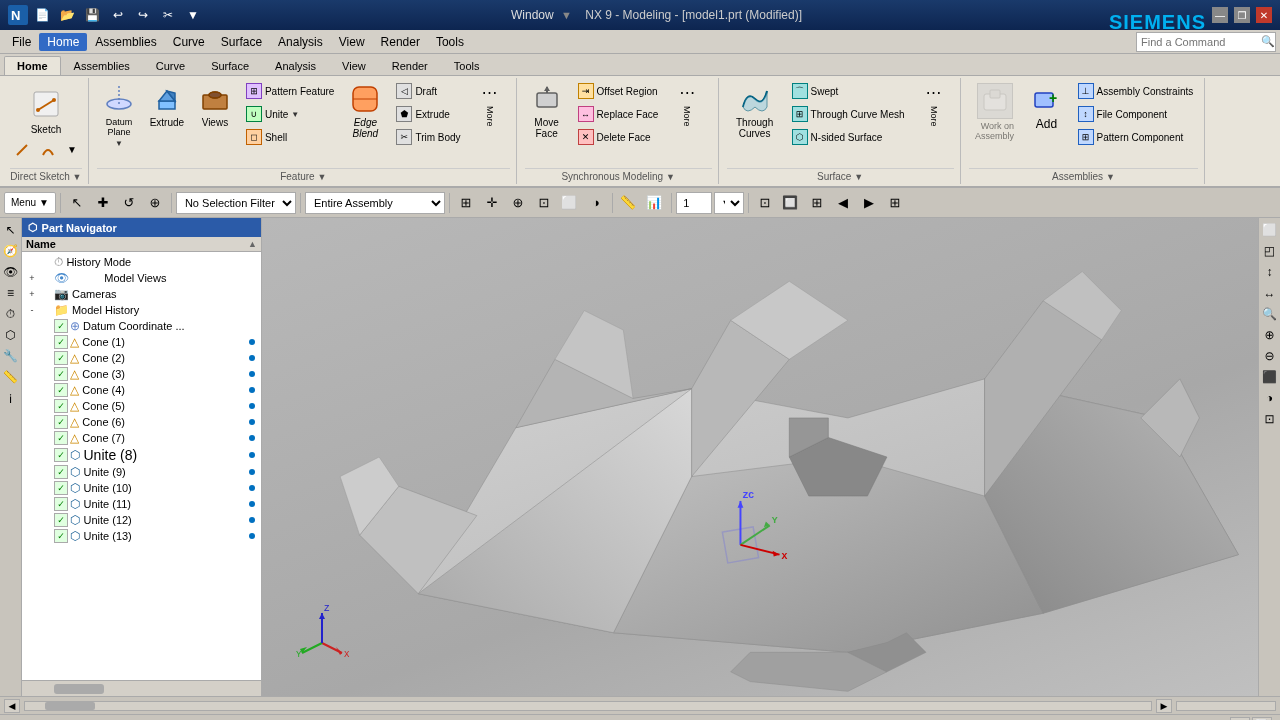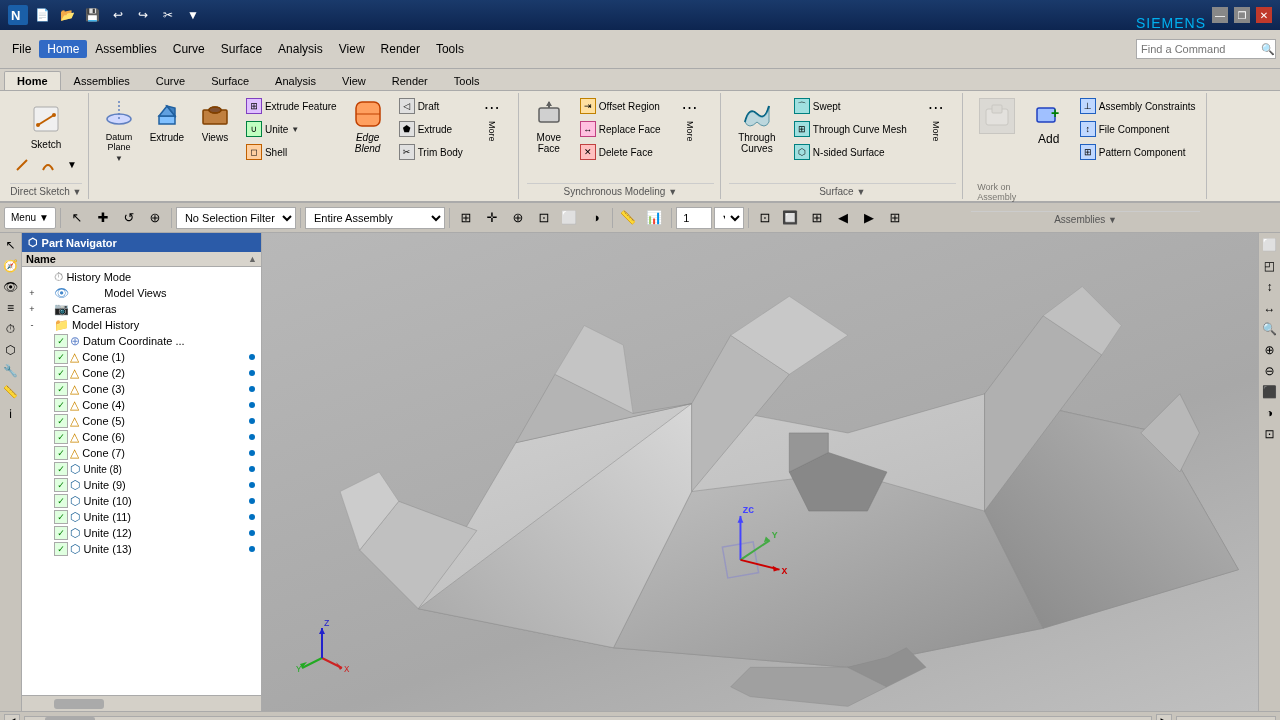--- a/index.html
+++ b/index.html
@@ -17,28 +17,28 @@
     }
     #title-bar-left { display: flex; align-items: center; gap: 4px; }
     #title-bar-center { flex: 1; text-align: center; font-size: 12px; color: #ccc; }
     #title-bar-right { display: flex; align-items: center; gap: 6px; }
     .title-btn { width: 16px; height: 16px; background: #888; border: none; cursor: pointer; display: flex; align-items: center; justify-content: center; font-size: 10px; color: white; }
     .title-btn.minimize { background: #888; }
     .title-btn.restore { background: #888; }
     .title-btn.close { background: #c0392b; }
 
     
-    #siemens-logo { color: #00b0f0; font-size: 14px; font-weight: normal; letter-spacing: 1px; margin-top: 15px; }
+    #siemens-logo { color: #00b0f0; font-size: 20px; font-weight: bold; letter-spacing: 1px; margin-top: 15px; }
 
     
     #quick-access { height: 26px; background: #2b5ba8; display: flex; align-items: center; padding: 0 4px; gap: 2px; }
     .qa-btn { width: 22px; height: 22px; background: transparent; border: none; cursor: pointer; display: flex; align-items: center; justify-content: center; color: white; font-size: 12px; border-radius: 2px; }
 
     
-    #menu-bar { height: 39px; background: #d4d0c8; display: flex; align-items: center; padding: 0 4px; gap: 0; border-bottom: 1px solid #aaa; }
+    #menu-bar { height: 24px; background: #d4d0c8; display: flex; align-items: center; padding: 0 4px; gap: 0; border-bottom: 1px solid #aaa; }
     .menu-item { padding: 2px 8px; font-size: 12px; cursor: pointer; border-radius: 2px; }
     .menu-item:hover, .menu-item.active { background: #316ac5; color: white; }
 
     
     #ribbon { background: #e8e4da; border-bottom: 2px solid #aaa; }
     #ribbon-tabs { height: 22px; background: #d4d0c8; display: flex; align-items: flex-end; padding-left: 4px; border-bottom: 1px solid #aaa; }
     .ribbon-tab { padding: 3px 12px; font-size: 11px; cursor: pointer; border: 1px solid transparent; border-bottom: none; border-radius: 2px 2px 0 0; }
     .ribbon-tab.active { background: #e8e4da; border-color: #aaa; font-weight: bold; }
 
     #ribbon-content { height: 110px; display: flex; align-items: stretch; padding: 2px 4px; gap: 2px; }
@@ -116,20 +116,26 @@
 
     <div id="quick-access" style="background:transparent; height:auto; padding:0; gap:3px; display:flex;">
       <button class="qa-btn">📄</button>
       <button class="qa-btn">📂</button>
       <button class="qa-btn">💾</button>
       <button class="qa-btn">↩</button>
       <button class="qa-btn">↪</button>
       <button class="qa-btn">✂</button>
       <button class="qa-btn">▼</button>
     </div>
+  </div>
+  <div id="title-bar-center">
+    <span style="color:#ddd; font-size:12px;">Window</span>
+    <span style="color:#888; font-size:11px; margin-left:4px;">▼</span>
+    &nbsp;&nbsp;
+    <span style="color:#ccc; font-size:12px;">NX 9 - Modeling - [model1.prt (Modified)]</span>
   </div>
   <div id="title-bar-right" style="display:flex; align-items:center; gap:6px;">
     <span id="siemens-logo">SIEMENS</span>
     <button class="title-btn minimize">—</button>
     <button class="title-btn restore">❐</button>
     <button class="title-btn close">✕</button>
   </div>
 </div>
 
 <div id="menu-bar">
@@ -230,21 +236,21 @@
               <ellipse cx="16" cy="12" rx="6" ry="3" fill="#805030" stroke="#804000" stroke-width="1.5"></ellipse>
               <ellipse cx="16" cy="12" rx="6" ry="3" fill="none" stroke="#804000" stroke-width="1.5"></ellipse>
             </svg>
           </div>
           <span style="font-size:10px;">Views</span>
         </div>
 
         <div class="ribbon-col">
           <div class="ribbon-btn-small">
             <div style="width:16px;height:16px;background:#e0c0ff;border:1px solid #8040c0;display:flex;align-items:center;justify-content:center;font-size:9px;">⊞</div>
-            <span>Extrude Feature</span>
+            <span>Pattern Feature</span>
           </div>
           <div class="ribbon-btn-small">
             <div style="width:16px;height:16px;background:#c0ffc0;border:1px solid #008040;display:flex;align-items:center;justify-content:center;font-size:9px;">∪</div>
             <span>Unite</span>
             <span class="dropdown-arrow">▼</span>
           </div>
           <div class="ribbon-btn-small">
             <div style="width:16px;height:16px;background:#ffd0a0;border:1px solid #c06000;display:flex;align-items:center;justify-content:center;font-size:9px;">◻</div>
             <span>Shell</span>
           </div>
@@ -273,20 +279,21 @@
             <div style="width:16px;height:16px;background:#e0e0e0;border:1px solid #808080;display:flex;align-items:center;justify-content:center;font-size:9px;">✂</div>
             <span>Trim Body</span>
           </div>
         </div>
 
         <div class="ribbon-btn" style="flex-direction:column; align-items:center; width:32px; justify-content:center;">
           <span style="font-size:16px;">⋯</span>
           <span style="font-size:9px; writing-mode:vertical-rl; text-orientation:mixed; margin-top:2px;">More</span>
         </div>
       </div>
+      <div class="ribbon-group-label">Feature <span style="font-size:9px;">▼</span></div>
     </div>
 
     <div class="ribbon-section" style="flex-direction:column; justify-content:space-between; min-width:200px;">
       <div style="display:flex; flex-direction:row; gap:4px; align-items:flex-start; flex:1;">
 
         <div class="ribbon-btn" style="flex-direction:column; align-items:center; width:44px;">
           <div style="width:32px;height:32px;">
             <svg width="32" height="32">
               <rect x="6" y="10" width="20" height="14" fill="#d0d0d0" stroke="#606060" stroke-width="1.5" rx="2"></rect>
               <polyline points="16,4 16,10" stroke="#606060" stroke-width="2" marker-end="url(#arrow)"></polyline>
@@ -358,21 +365,21 @@
     <div class="ribbon-section" style="flex-direction:column; justify-content:space-between; min-width:220px;">
       <div style="display:flex; flex-direction:row; gap:4px; align-items:flex-start; flex:1;">
 
         <div class="ribbon-btn" style="flex-direction:column; align-items:center; width:52px; opacity:0.5;">
           <div style="width:36px;height:36px;background:#d0d0d0;border:1px solid #aaa;display:flex;align-items:center;justify-content:center;">
             <svg width="30" height="30">
               <rect x="4" y="8" width="22" height="16" fill="#e0e0e0" stroke="#aaa" rx="2"></rect>
               <rect x="10" y="4" width="10" height="8" fill="#d0d0d0" stroke="#aaa" rx="1"></rect>
             </svg>
           </div>
-          <span style="font-size:9px; text-align:left;margin-top:46px;">Work on<br>Assembly</span>
+          <span style="font-size:9px; text-align:right;">Work on<br>Assembly</span>
         </div>
 
         <div class="ribbon-btn" style="flex-direction:column; align-items:center; width:44px;">
           <div style="width:32px;height:32px;">
             <svg width="32" height="32">
               <rect x="4" y="10" width="18" height="14" fill="#a0c0ff" stroke="#2040c0" stroke-width="1.5" rx="2"></rect>
               <text x="18" y="20" fill="green" font-size="14" font-weight="bold">+</text>
             </svg>
           </div>
           <span style="font-size:12px;">Add</span>
@@ -544,21 +551,21 @@
           <span style="width:12px;"></span>
           <span style="width:14px;height:14px;border:1px solid #aaa;background:#e0ffe0;display:inline-flex;align-items:center;justify-content:center;font-size:9px;color:green;margin-right:2px;">✓</span>
           <span style="color:#cc8800;margin-right:3px;font-size:12px;">△</span>
           <span style="font-size:11px;">Cone (7)</span>
           <span style="width:6px;height:6px;background:#0070c0;border-radius:50%;margin-left:auto;margin-right:4px;display:inline-block;"></span>
         </div>
         <div class="tree-item" style="padding-left: 20px;">
           <span style="width:12px;"></span>
           <span style="width:14px;height:14px;border:1px solid #aaa;background:#e0ffe0;display:inline-flex;align-items:center;justify-content:center;font-size:9px;color:green;margin-right:2px;">✓</span>
           <span style="color:#226699;margin-right:3px;font-size:12px;">⬡</span>
-          <span style="font-size:10px;text-align:center;">Unite (8)</span>
+          <span style="font-size:14px;text-align:center;">Unite (8)</span>
           <span style="width:6px;height:6px;background:#0070c0;border-radius:50%;margin-left:auto;margin-right:4px;display:inline-block;"></span>
         </div>
         <div class="tree-item" style="padding-left: 20px;">
           <span style="width:12px;"></span>
           <span style="width:14px;height:14px;border:1px solid #aaa;background:#e0ffe0;display:inline-flex;align-items:center;justify-content:center;font-size:9px;color:green;margin-right:2px;">✓</span>
           <span style="color:#226699;margin-right:3px;font-size:12px;">⬡</span>
           <span style="font-size:11px;">Unite (9)</span>
           <span style="width:6px;height:6px;background:#0070c0;border-radius:50%;margin-left:auto;margin-right:4px;display:inline-block;"></span>
         </div>
         <div class="tree-item" style="padding-left: 20px;">

